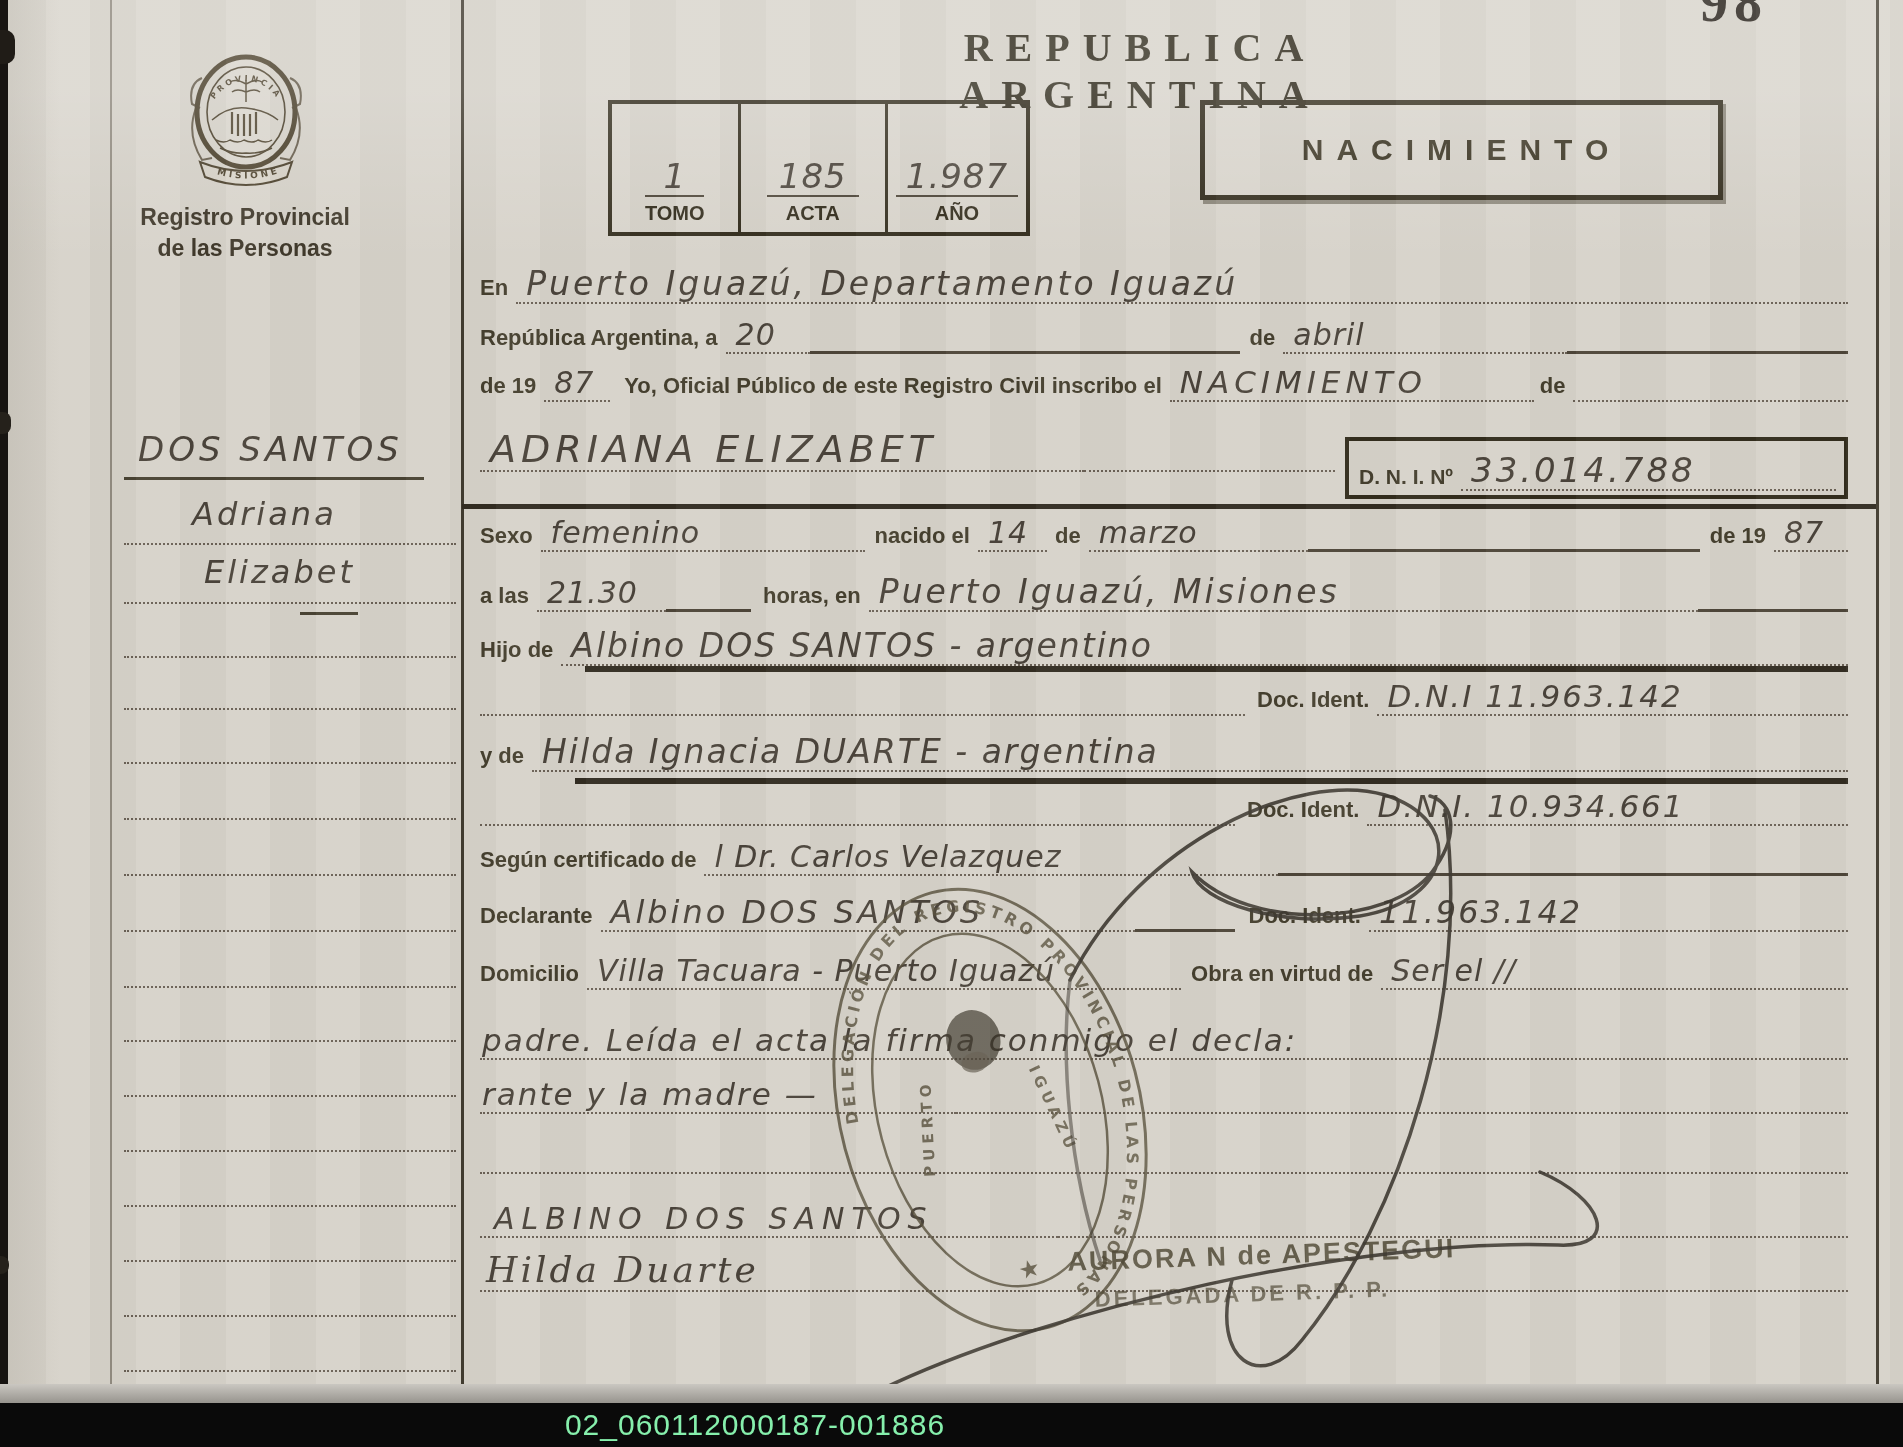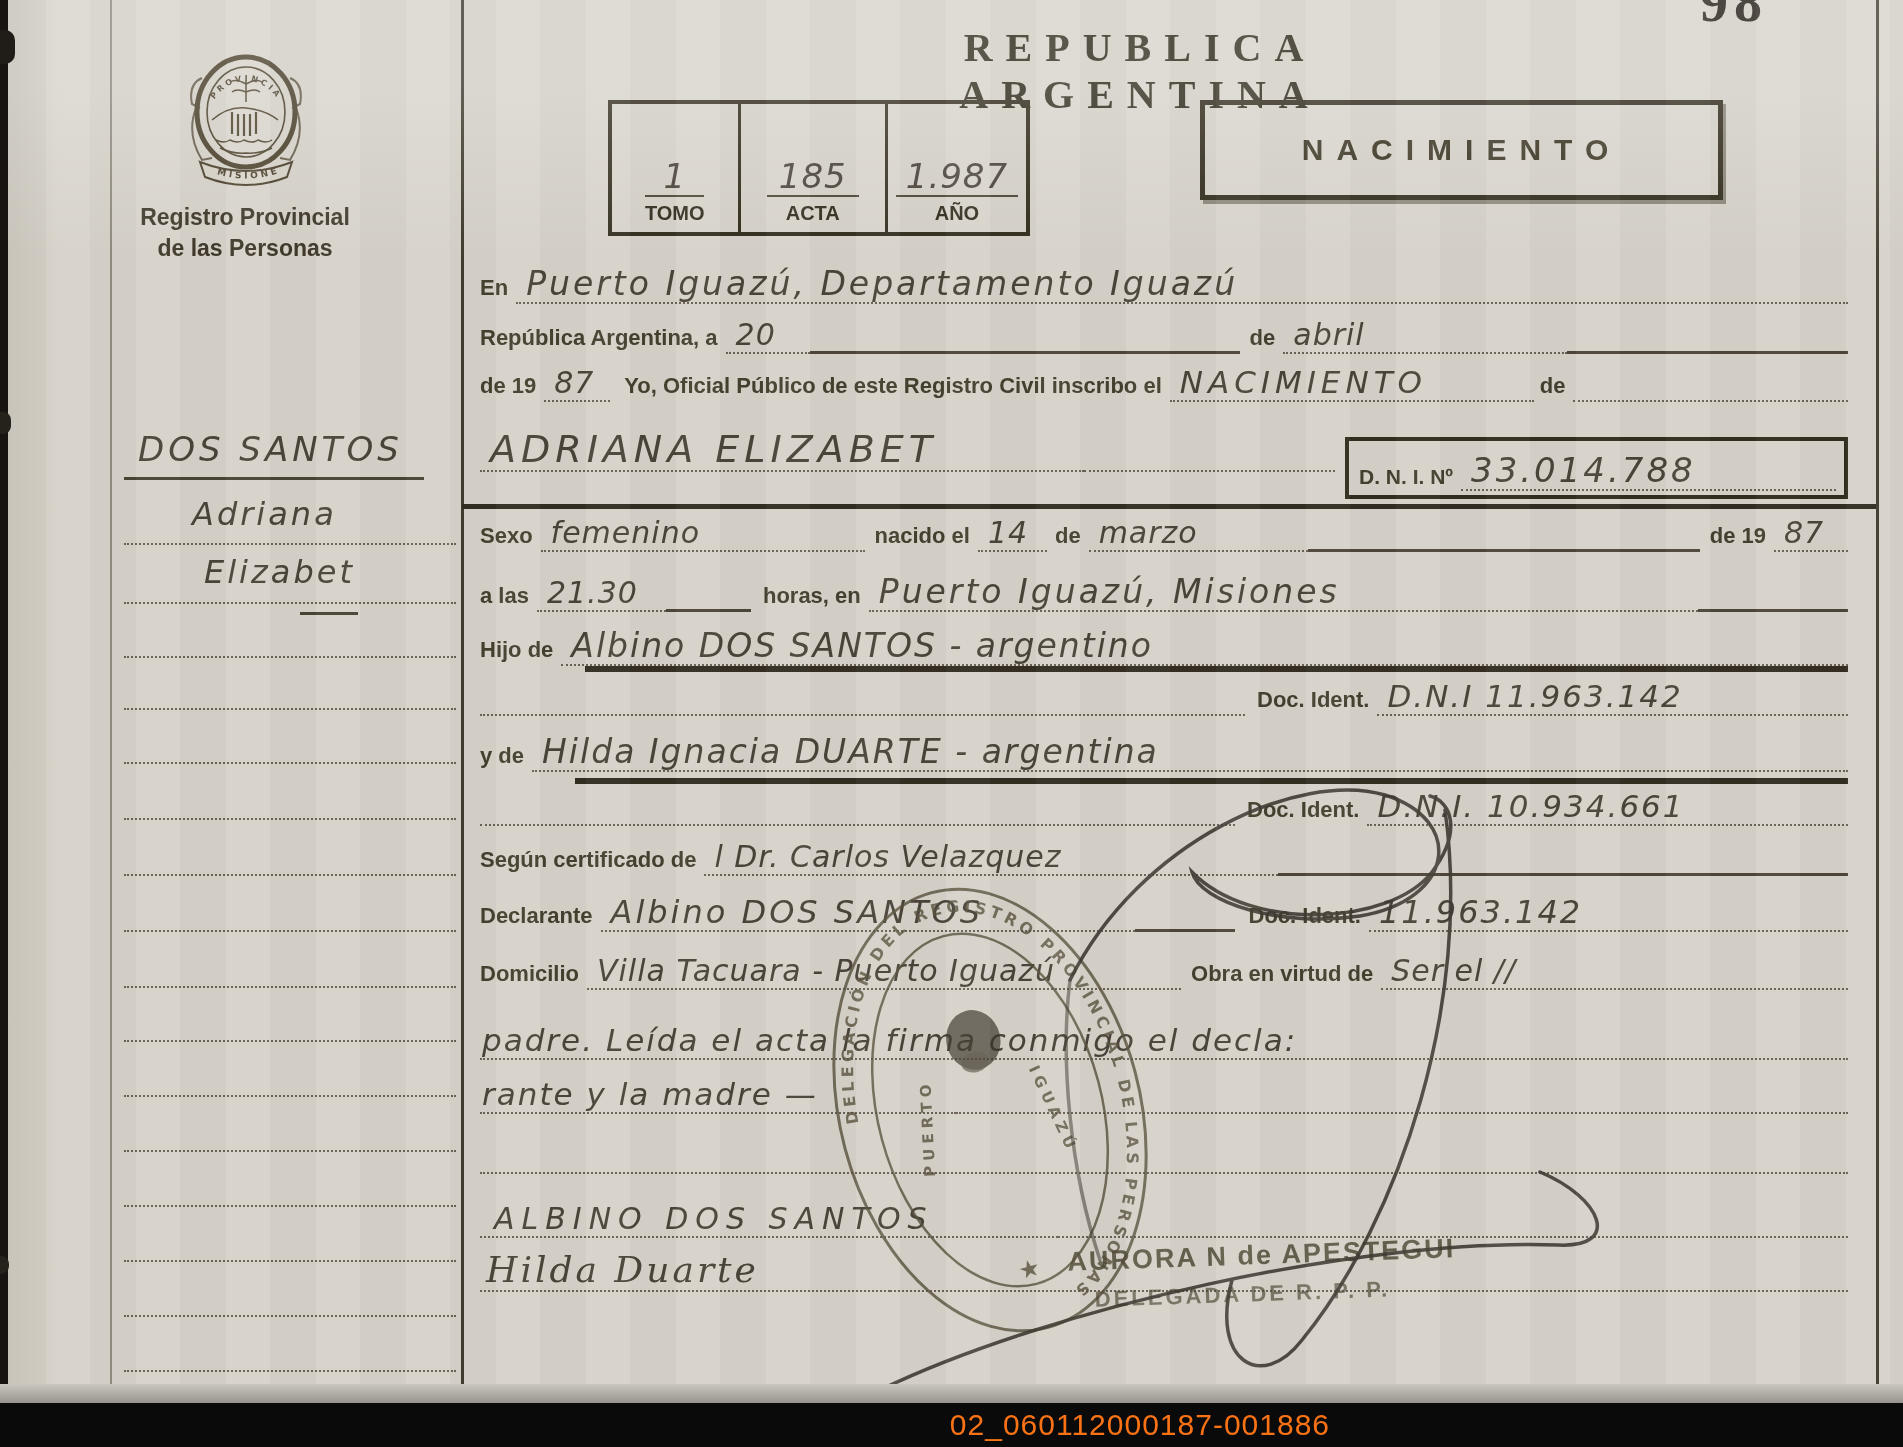--- a/index.html
+++ b/index.html
@@ -333,16 +333,16 @@
         <path d="M 470 280 C 540 140 700 70 785 95 C 865 120 855 200 760 216 C 680 228 600 202 592 172 C 650 232 790 226 832 172 C 862 132 852 102 830 96"></path>
         <path d="M 845 110 C 872 300 800 520 702 640 C 662 692 610 662 632 580"></path>
         <path d="M 280 690 C 450 608 760 538 958 545 C 1022 548 1002 498 940 472"></path>
         <path d="M 470 280 C 460 360 470 470 500 560" opacity=".6"></path>
       </g>
     </svg>
   </div>
 
   <div class="abs" style="left:0;top:1384px;width:1903px;height:19px;background:linear-gradient(180deg,#cac7c1,#97948e);z-index:7;"></div>
   <div class="abs" style="left:0;top:1403px;width:1903px;height:44px;background:#0a0a0a;z-index:7;">
-    <div style="position:absolute;left:180px;width:1150px;top:5px;text-align:right;color:#f97316;font-size:30px;letter-spacing:1px;font-weight:400;">02_060112000187-001886</div>
+    <div style="position:absolute;left:180px;width:1150px;top:5px;text-align:center;color:#86efac;font-size:30px;letter-spacing:1px;font-weight:400;">02_060112000187-001886</div>
   </div>
 
 </div>
 
 </body></html>

